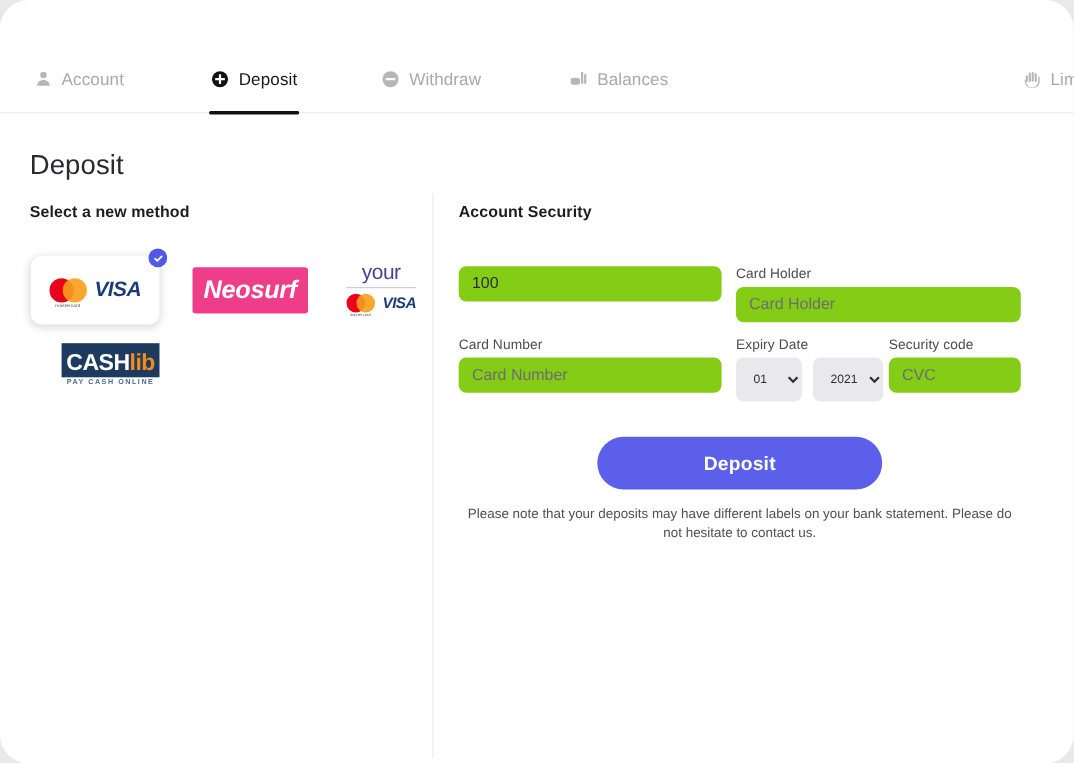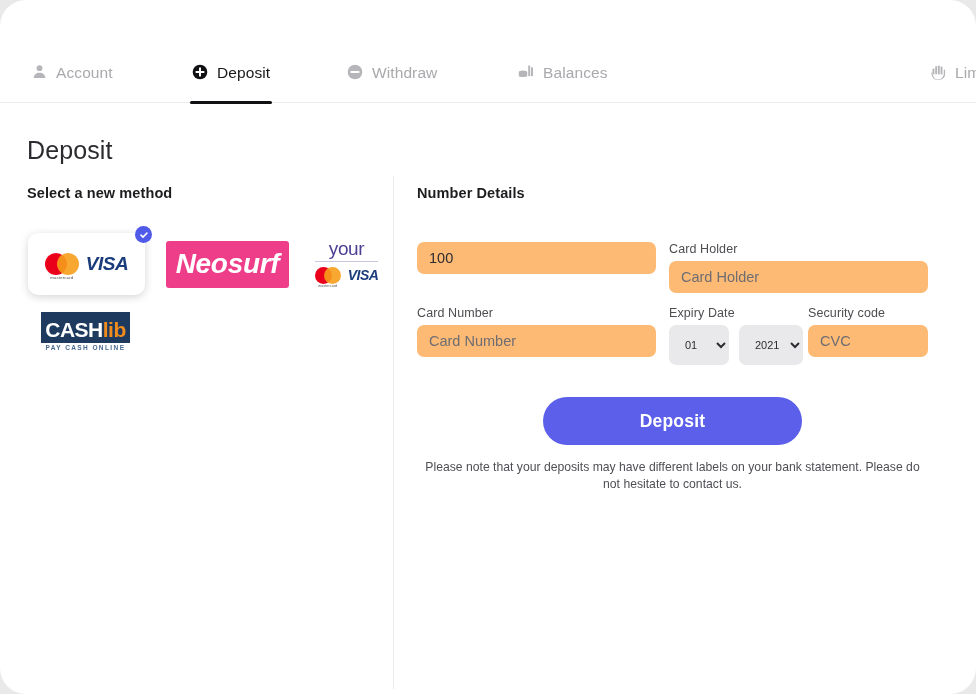--- a/index.html
+++ b/index.html
@@ -167,21 +167,21 @@
     height: 17px;
     border-radius: 50%;
     background: #4f5ae8;
     display: flex;
     align-items: center;
     justify-content: center;
   }
   .m-pos-0 { left: 1px;   top: 22px; }
   .m-pos-1 { left: 143px; top: 25px; }
   .m-pos-2 { left: 262px; top: 22px; }
-  .m-pos-3 { left: 1px;   top: 93px; }
+  .m-pos-3 { left: 16px;   top: 93px; }
 
   
   .mc-visa { display: flex; align-items: center; gap: 7px; }
   .mc-mark { position: relative; width: 34px; height: 22px; }
   .mc-mark .c1, .mc-mark .c2 {
     position: absolute; top: 0; width: 22px; height: 22px; border-radius: 50%;
   }
   .mc-mark .c1 { left: 0;  background: #eb001b; }
   .mc-mark .c2 { left: 12px; background: #f79e1b; opacity: 0.9; }
   .mc-mark .mc-txt {
@@ -192,21 +192,21 @@
     font-size: 19px;
     font-weight: 700;
     font-style: italic;
     color: #1a3c7b;
     letter-spacing: -0.5px;
   }
 
   .neosurf {
     background: #ef3e89;
     color: #ffffff;
-    font-size: 28px;
+    font-size: 23px;
     font-weight: 700;
     font-style: italic;
     padding: 7px 10px 8px;
     border-radius: 3px;
     letter-spacing: -0.3px;
   }
 
   .dolce-wrap { text-align: center; }
   .dolce-name {
     font-size: 19px;
@@ -255,21 +255,21 @@
   .field-label {
     font-size: 12.5px;
     color: #4d4d52;
     letter-spacing: 0.1px;
     margin-bottom: 5px;
     display: block;
   }
   .input {
     width: 100%;
     height: 32px;
-    background: #fdba74;
+    background: #84cc16;
     border: none;
     border-radius: 7px;
     padding: 0 12px;
     font-size: 14.5px;
     font-family: "Liberation Sans", sans-serif;
     color: #2d2d31;
     outline: none;
   }
   .input::placeholder { color: #6d6d73; opacity: 1; }
 
@@ -445,21 +445,21 @@
             </div>
           </div>
           <div class="cashlib-tag">PAY CASH ONLINE</div>
         </div>
       </div>
 
     </div>
   </div>
 
   <div class="right-col">
-    <div class="section-heading">Number Details</div>
+    <div class="section-heading">Account Security</div>
 
     <div class="form-grid">
 
       <div class="row-amount">
         <input class="input" type="text" value="100" style="">
       </div>
 
       <div class="row-holder">
         <label class="field-label">Card Holder</label>
         <input class="input" type="text" placeholder="Card Holder" style="">

